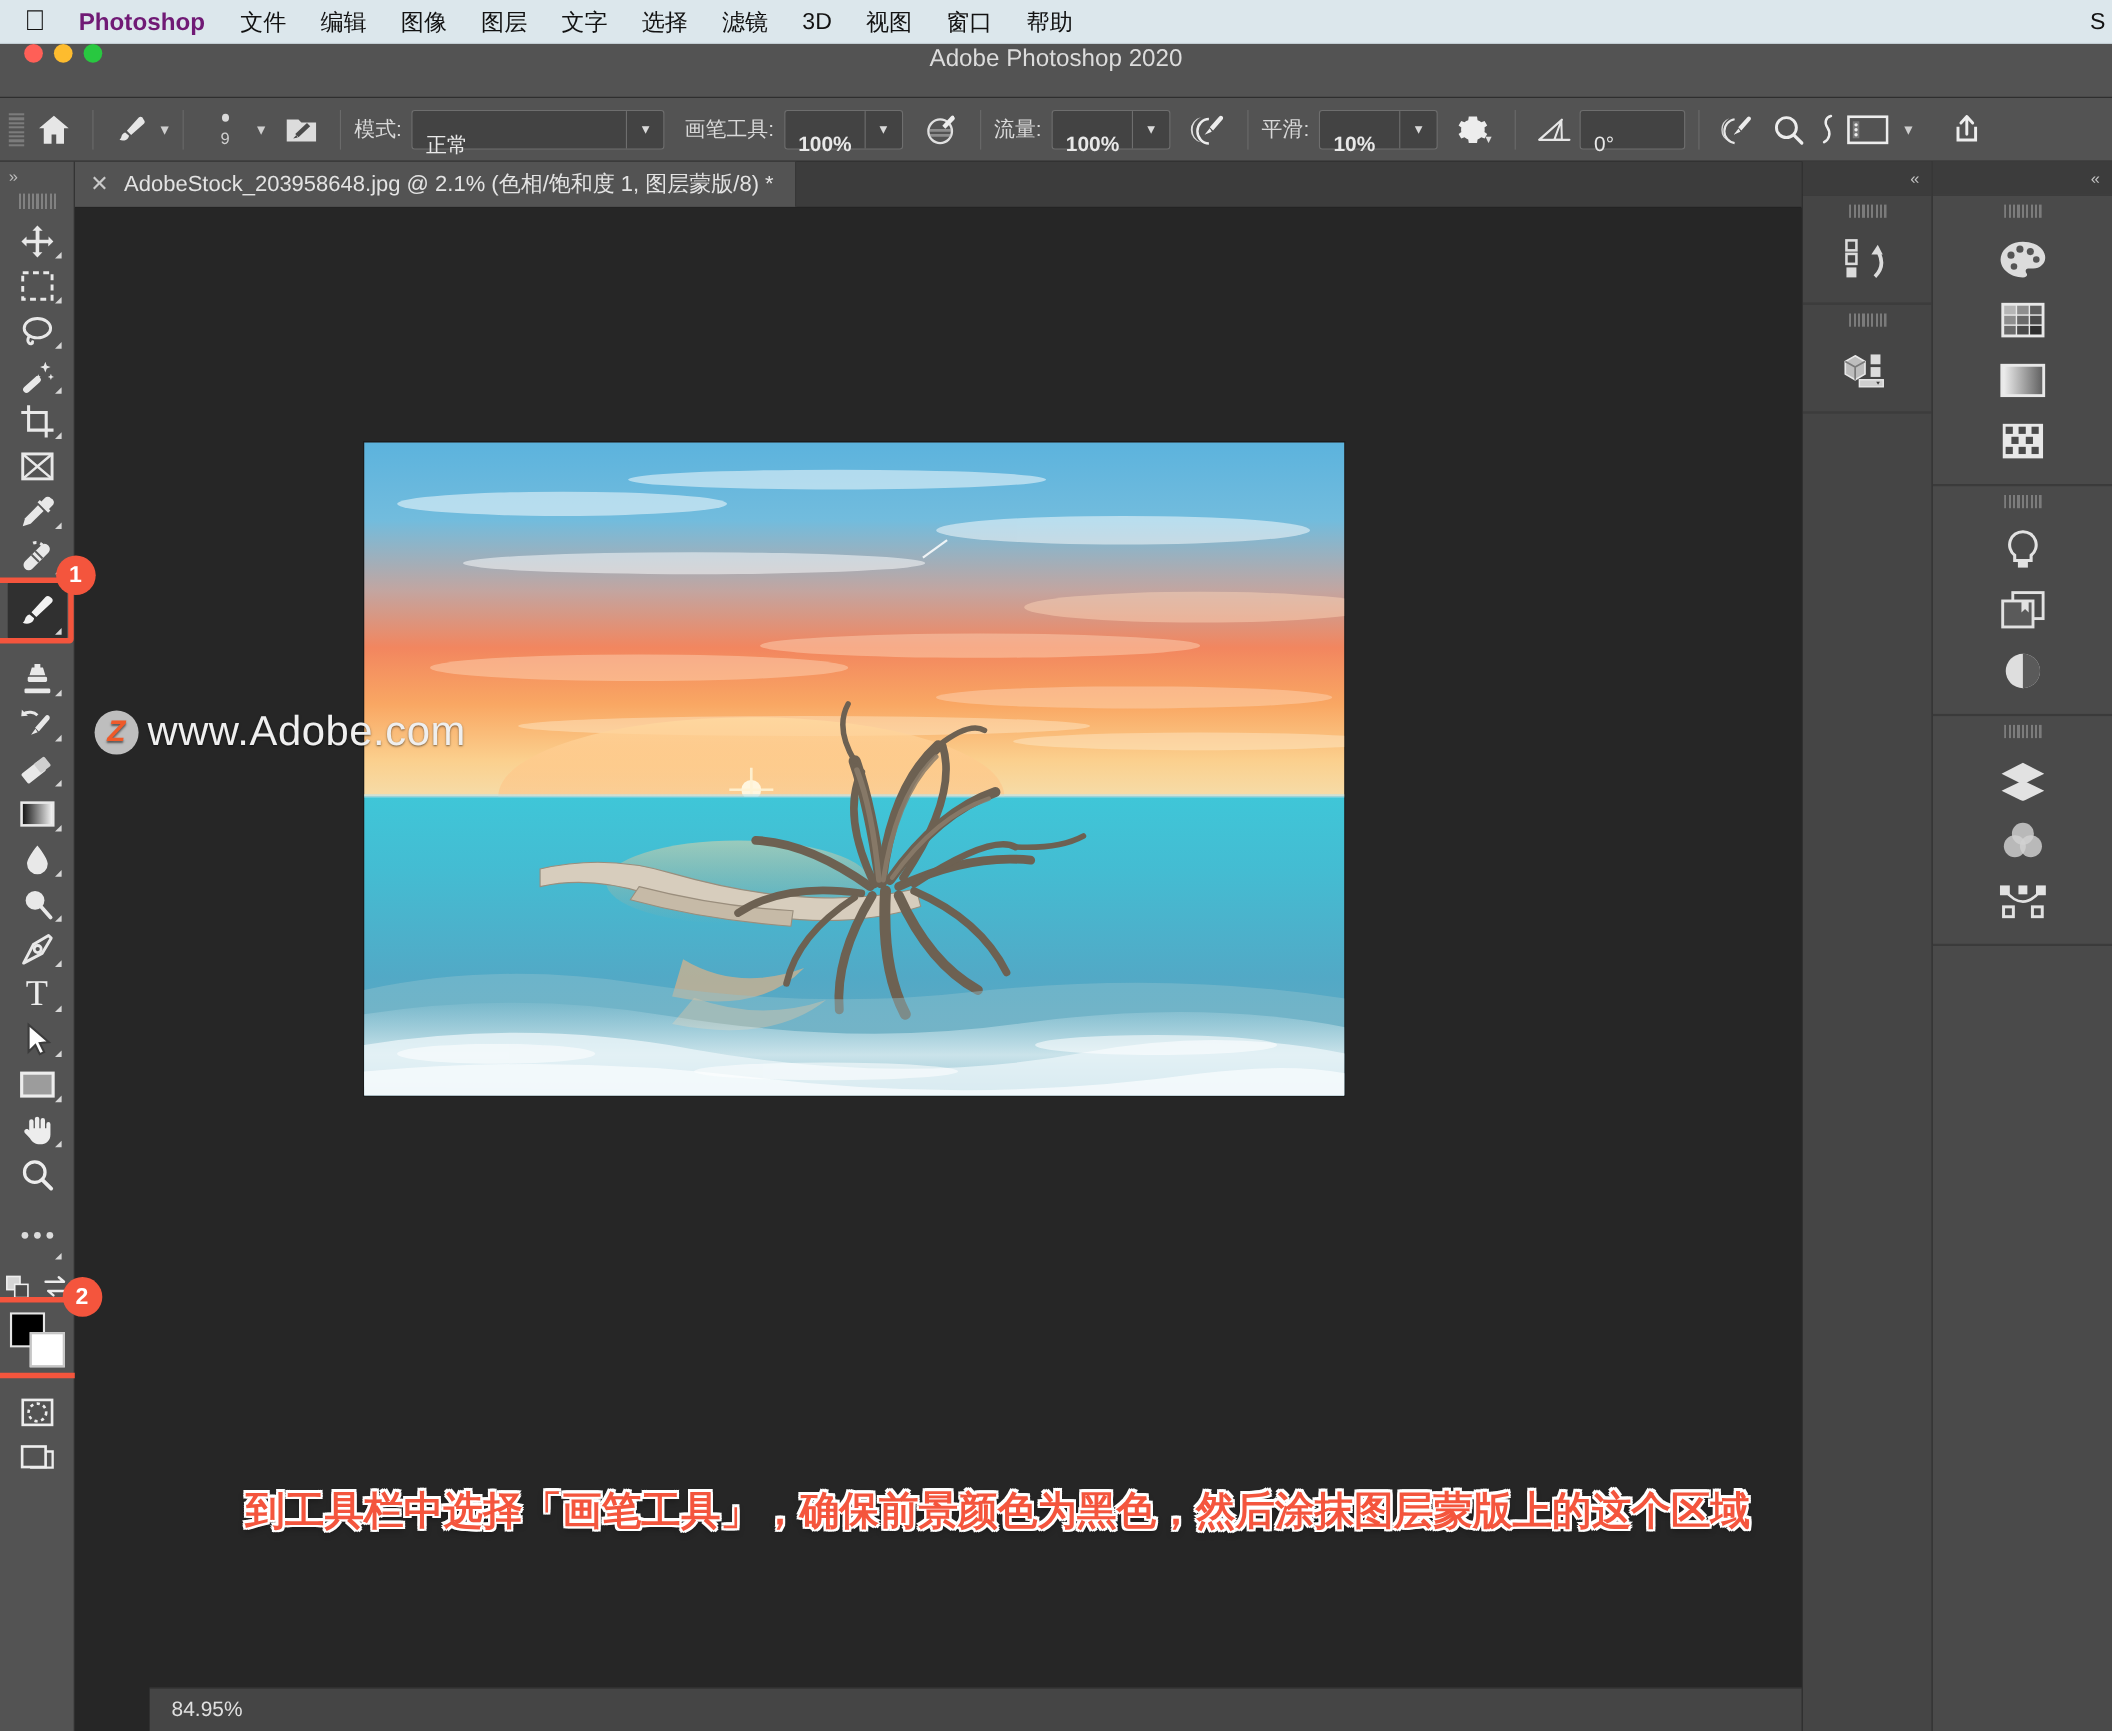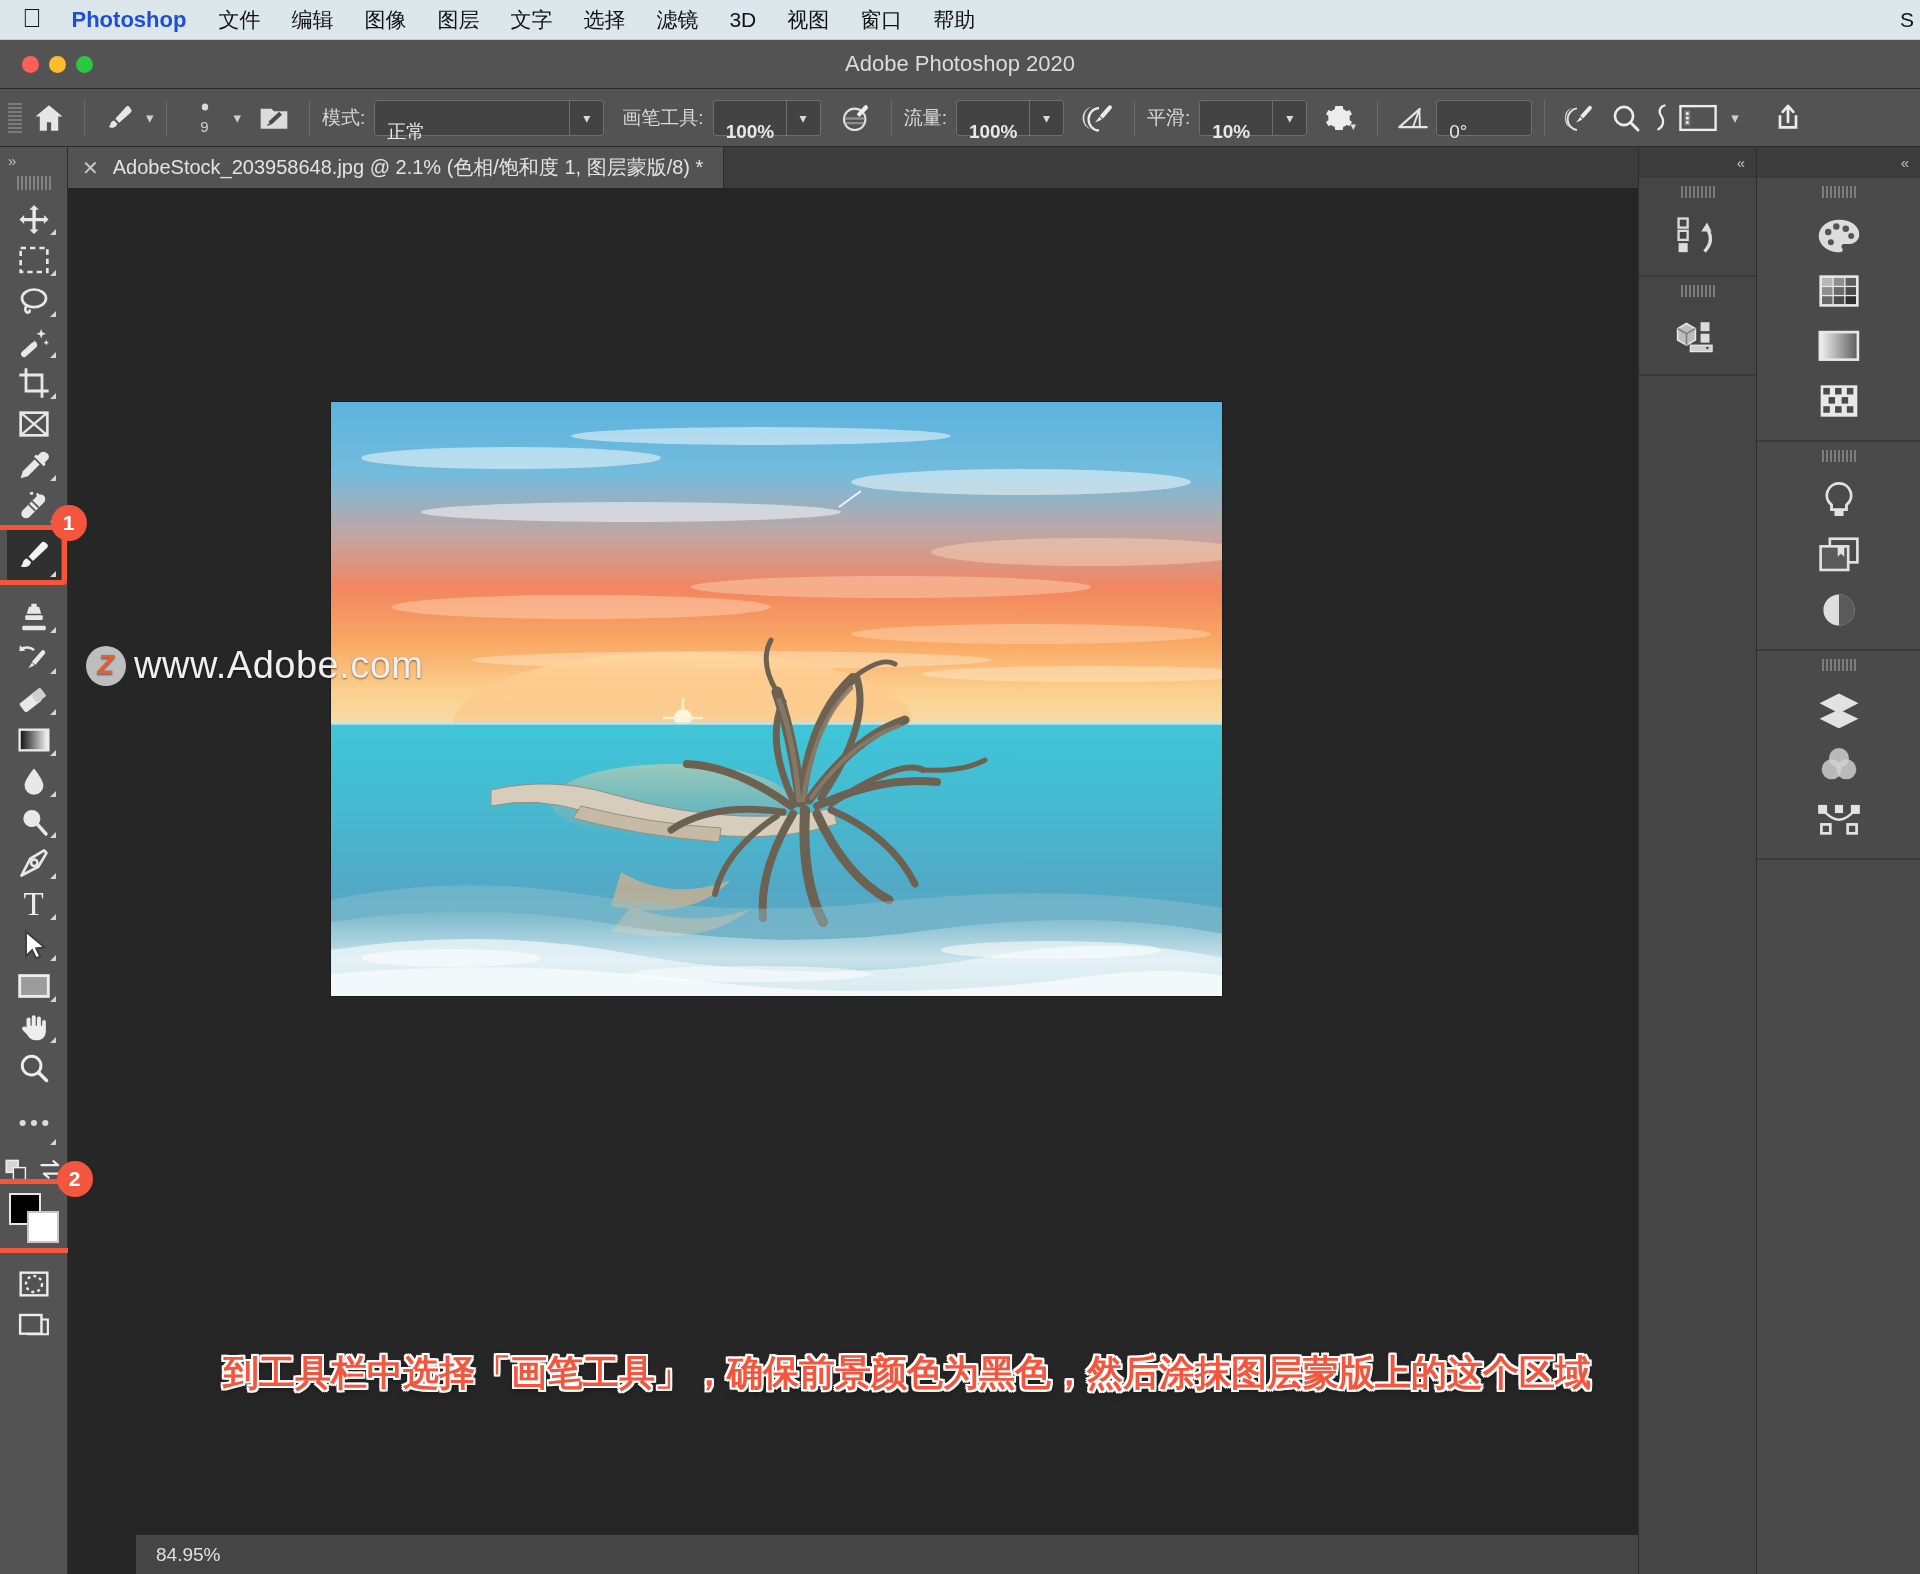--- a/index.html
+++ b/index.html
@@ -17,36 +17,36 @@
     display: flex; align-items: center;
     padding-left: 22px;
     gap: 0px;
     border-bottom: 1px solid #c3ced3;
   }
   .macbar .apple {
     font-size: 26px; line-height: 26px; color: #111;
     margin-right: 30px; margin-top: -4px;
   }
   .macbar .appname {
-    font-size: 22px; font-weight: bold; color: #1d4ed8;
+    font-size: 22px; font-weight: bold; color: #701a75;
     margin-right: 32px;
   }
   .macbar .mi {
     font-size: 21px; color: #121212; margin-right: 31px;
     white-space: nowrap;
   }
   .macbar .spacer { flex: 1; }
   .macbar .right-bits { font-size: 21px; color: #121212; padding-right: 6px; }
 
   
   .pstitle {
     height: 49px; width: 100%;
     background: #535353;
     position: relative;
-    display: flex; align-items: center;
+    display: flex; 
     border-bottom: 1px solid #2c2c2c;
   }
   .traffic { display: flex; gap: 10px; padding-left: 22px; }
   .dot { width: 17px; height: 17px; border-radius: 50%; }
   .dot.r { background: #ff5f57; }
   .dot.y { background: #febc2e; }
   .dot.g { background: #28c840; }
   .pstitle .tl {
     position: absolute; left: 0; right: 0; text-align: center;
     font-size: 22px; color: #dcdcdc;

